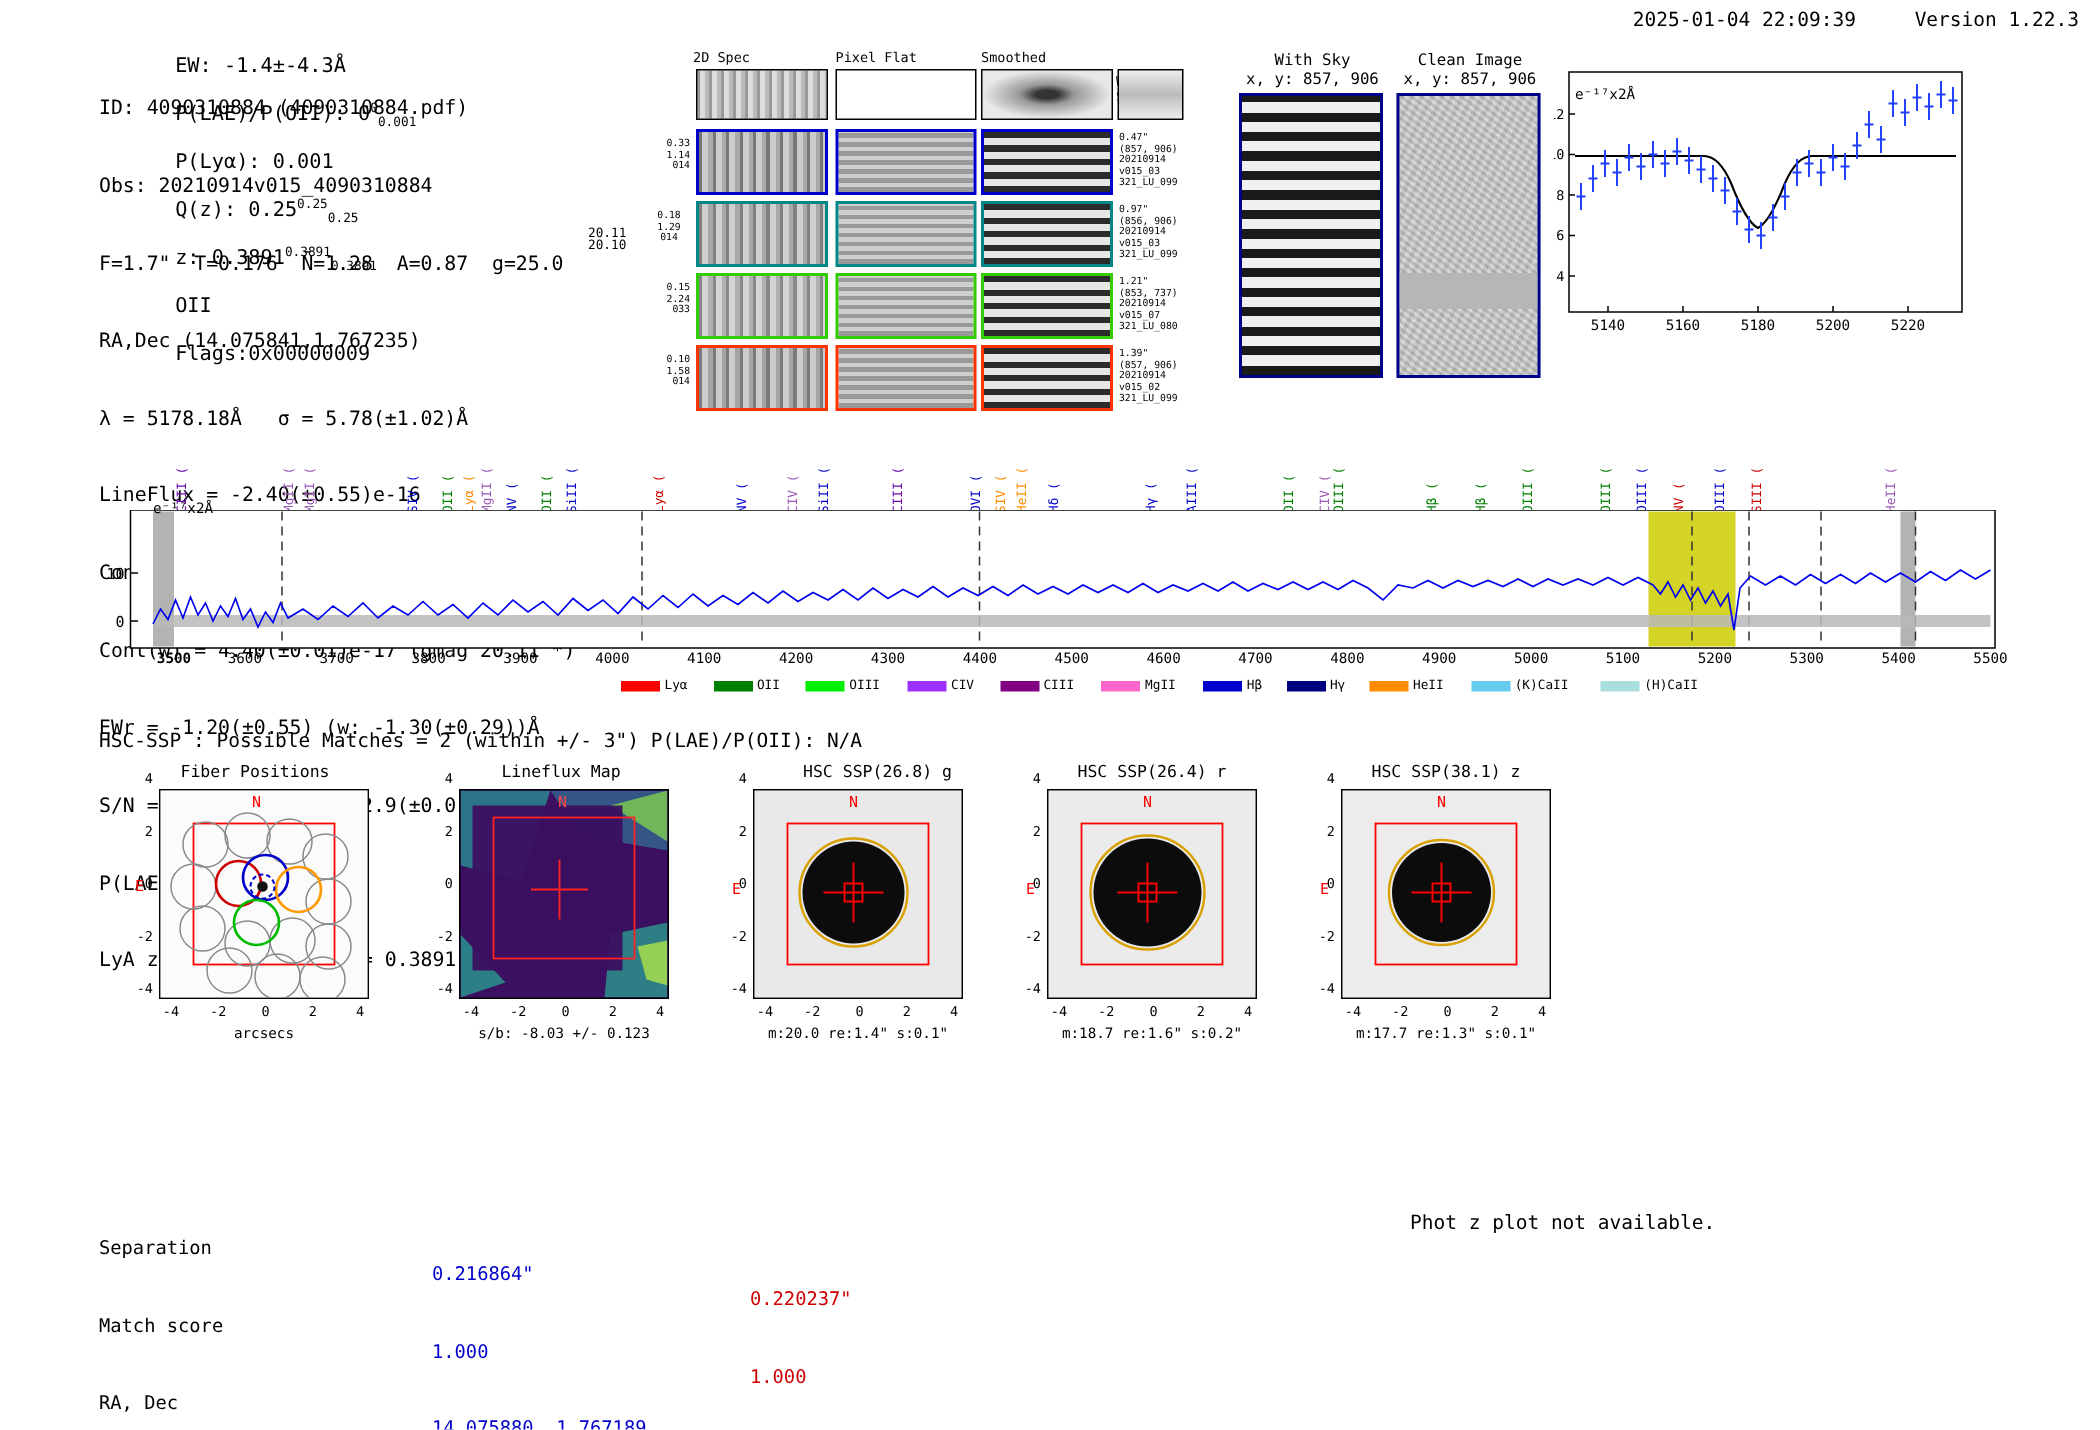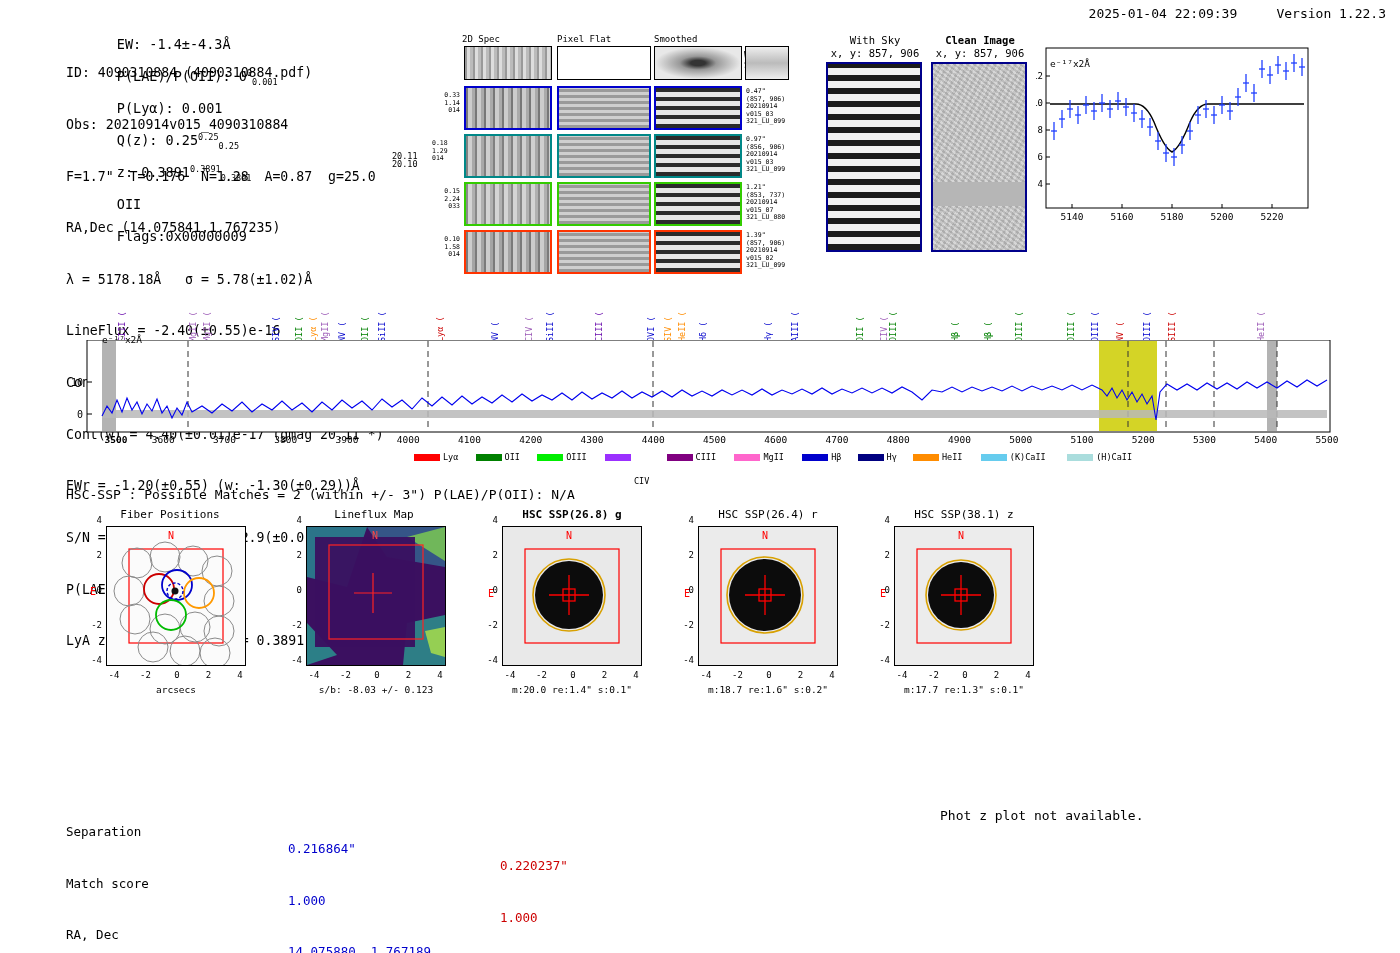--- a/index.html
+++ b/index.html
@@ -102,21 +102,21 @@
 014</div>
   <div class="lbl mono" style="left:284px;top:54px;">0.47"
 (857, 906)
 20210914
 v015_03
 321_LU_099</div>
 
   <div class="panelbox" style="left:2px;top:100px;width:88px;height:44px;border:2px solid #008888;background:repeating-linear-gradient(90deg,#808080 0 2px,#cfcfcf 2px 6px,#a8a8a8 6px 9px);"></div>
   <div class="panelbox" style="left:95px;top:100px;width:94px;height:44px;border:2px solid #008888;background:repeating-linear-gradient(0deg,#9a9a9a 0 3px,#cfcfcf 3px 6px);"></div>
   <div class="panelbox" style="left:192px;top:100px;width:88px;height:44px;border:2px solid #008888;background:repeating-linear-gradient(0deg,#2b2b2b 0 4px,#e6e6e6 4px 9px);"></div>
-  <div class="lbl mono" style="left:-30px;top:106px;width:28px;text-align:left;">0.18
+  <div class="lbl mono" style="left:-30px;top:106px;width:28px;text-align:center;">0.18
 1.29
 014</div>
   <div class="lbl mono" style="left:284px;top:102px;">0.97"
 (856, 906)
 20210914
 v015_03
 321_LU_099</div>
 
   <div class="panelbox" style="left:2px;top:148px;width:88px;height:44px;border:2px solid #33cc00;background:repeating-linear-gradient(90deg,#888 0 2px,#d4d4d4 2px 6px,#b0b0b0 6px 9px);"></div>
   <div class="panelbox" style="left:95px;top:148px;width:94px;height:44px;border:2px solid #33cc00;background:repeating-linear-gradient(0deg,#9a9a9a 0 3px,#cfcfcf 3px 6px);"></div>
@@ -142,21 +142,21 @@
 v015_02
 321_LU_099</div>
 </div>
 
 <div class="abs" style="left:820px;top:34px;">
   <div class="cutttl mono" style="left:0px;top:0px;width:110px;">With Sky</div>
   <div class="cutttl mono" style="left:0px;top:13px;width:110px;">x, y: 857, 906</div>
   <div class="panelbox" style="left:6px;top:28px;width:96px;height:190px;border:2px solid #00008b;background:repeating-linear-gradient(0deg,#1a1a1a 0 6px,#f0f0f0 6px 13px);"></div>
 </div>
 <div class="abs" style="left:925px;top:34px;">
-  <div class="cutttl mono" style="left:0px;top:0px;width:110px;font-weight:bold;">Clean Image</div>
+  <div class="cutttl mono" style="left:0px;top:0px;width:110px;">Clean Image</div>
   <div class="cutttl mono" style="left:0px;top:13px;width:110px;">x, y: 857, 906</div>
   <div class="panelbox" style="left:6px;top:28px;width:96px;height:190px;border:2px solid #00008b;background:#cfcfcf;overflow:hidden;">
     <div style="position:absolute;left:0;top:0;width:100%;height:100%;background:
       repeating-linear-gradient(37deg, rgba(0,0,0,.10) 0 2px, rgba(255,255,255,.10) 2px 4px),
       repeating-linear-gradient(117deg, rgba(0,0,0,.08) 0 3px, rgba(255,255,255,.08) 3px 6px);"></div>
     <div style="position:absolute;left:0;top:118px;width:100%;height:24px;background:#b6b6b6;"></div>
   </div>
 </div>
 
 <div class="abs" style="left:1036px;top:44px;width:280px;height:185px;">
@@ -374,21 +374,21 @@
   <div class="abs mono" style="left:40px;top:62px;font-size:9.5px;">e⁻¹⁷x2Å</div>
 
   <div id="legend" style="position:absolute;left:0;top:180px;width:1280px;height:14px;">
       <div class="lgswatch" style="left: 352px; top: 2px; background: rgb(255, 0, 0);"></div>
       <div class="lgtxt mono" style="left: 381px; top: 0px;">Lyα</div>
       <div class="lgswatch" style="left: 413.6px; top: 2px; background: rgb(0, 128, 0);"></div>
       <div class="lgtxt mono" style="left: 442.6px; top: 0px;">OII</div>
       <div class="lgswatch" style="left: 475.2px; top: 2px; background: rgb(0, 238, 0);"></div>
       <div class="lgtxt mono" style="left: 504.2px; top: 0px;">OIII</div>
       <div class="lgswatch" style="left: 543px; top: 2px; background: rgb(155, 48, 255);"></div>
-      <div class="lgtxt mono" style="left: 572px; top: 0px; margin-top: 24px;">CIV</div>
+      <div class="lgtxt mono" style="left: 572px; top: 0px;">CIV</div>
       <div class="lgswatch" style="left: 604.6px; top: 2px; background: rgb(128, 0, 128);"></div>
       <div class="lgtxt mono" style="left: 633.6px; top: 0px;">CIII</div>
       <div class="lgswatch" style="left: 672.4px; top: 2px; background: rgb(255, 102, 204);"></div>
       <div class="lgtxt mono" style="left: 701.4px; top: 0px;">MgII</div>
       <div class="lgswatch" style="left: 740.2px; top: 2px; background: rgb(0, 0, 204);"></div>
       <div class="lgtxt mono" style="left: 769.2px; top: 0px;">Hβ</div>
       <div class="lgswatch" style="left: 795.6px; top: 2px; background: rgb(0, 0, 128);"></div>
       <div class="lgtxt mono" style="left: 824.6px; top: 0px;">Hγ</div>
       <div class="lgswatch" style="left: 851px; top: 2px; background: rgb(255, 140, 0);"></div>
       <div class="lgtxt mono" style="left: 880px; top: 0px;">HeII</div>
@@ -452,21 +452,21 @@
         <rect x="22" y="18" width="94" height="94" fill="none" stroke="#ff2222" stroke-width="1.2"></rect>
         <line x1="47" y1="66" x2="85" y2="66" stroke="#ff2222" stroke-width="1.2"></line>
         <line x1="66" y1="46" x2="66" y2="86" stroke="#ff2222" stroke-width="1.2"></line>
       </svg>
     </div>
     <div class="abs" style="left:108px;top:22px;color:#ff4444;font-size:10px;">N</div>
     <div class="caption mono" style="left:32px;top:176px;width:160px;">s/b: -8.03 +/- 0.123</div>
   </div>
 
   <div style="position:absolute;left:402px;top:0px;width:220px;">
-    <div class="cutttl mono" style="left:0;top:0;width:220px;font-size:11px;font-weight:bold;">HSC SSP(26.8) g</div>
+    <div class="cutttl mono" style="left:13px;top:0;width:220px;font-size:11px;">HSC SSP(26.8) g</div>
     <div class="panelbox" style="left:40px;top:18px;width:140px;height:140px;border:1px solid #000;background:#e7e7e7;overflow:hidden;">
       <svg width="138" height="138" viewBox="0 0 138 138">
         <rect width="138" height="138" fill="#e9e9e9"></rect>
         <circle cx="66" cy="68" r="34" fill="#0c0c0c"></circle>
         <circle cx="66" cy="68" r="36" fill="none" stroke="#d8a000" stroke-width="1.6"></circle>
         <rect x="22" y="22" width="94" height="94" fill="none" stroke="#ff0000" stroke-width="1.2"></rect>
         <line x1="46" y1="68" x2="86" y2="68" stroke="#ff0000" stroke-width="1.3"></line>
         <line x1="66" y1="48" x2="66" y2="88" stroke="#ff0000" stroke-width="1.3"></line>
         <rect x="60" y="62" width="12" height="12" fill="none" stroke="#ff0000" stroke-width="1.3"></rect>
       </svg>

